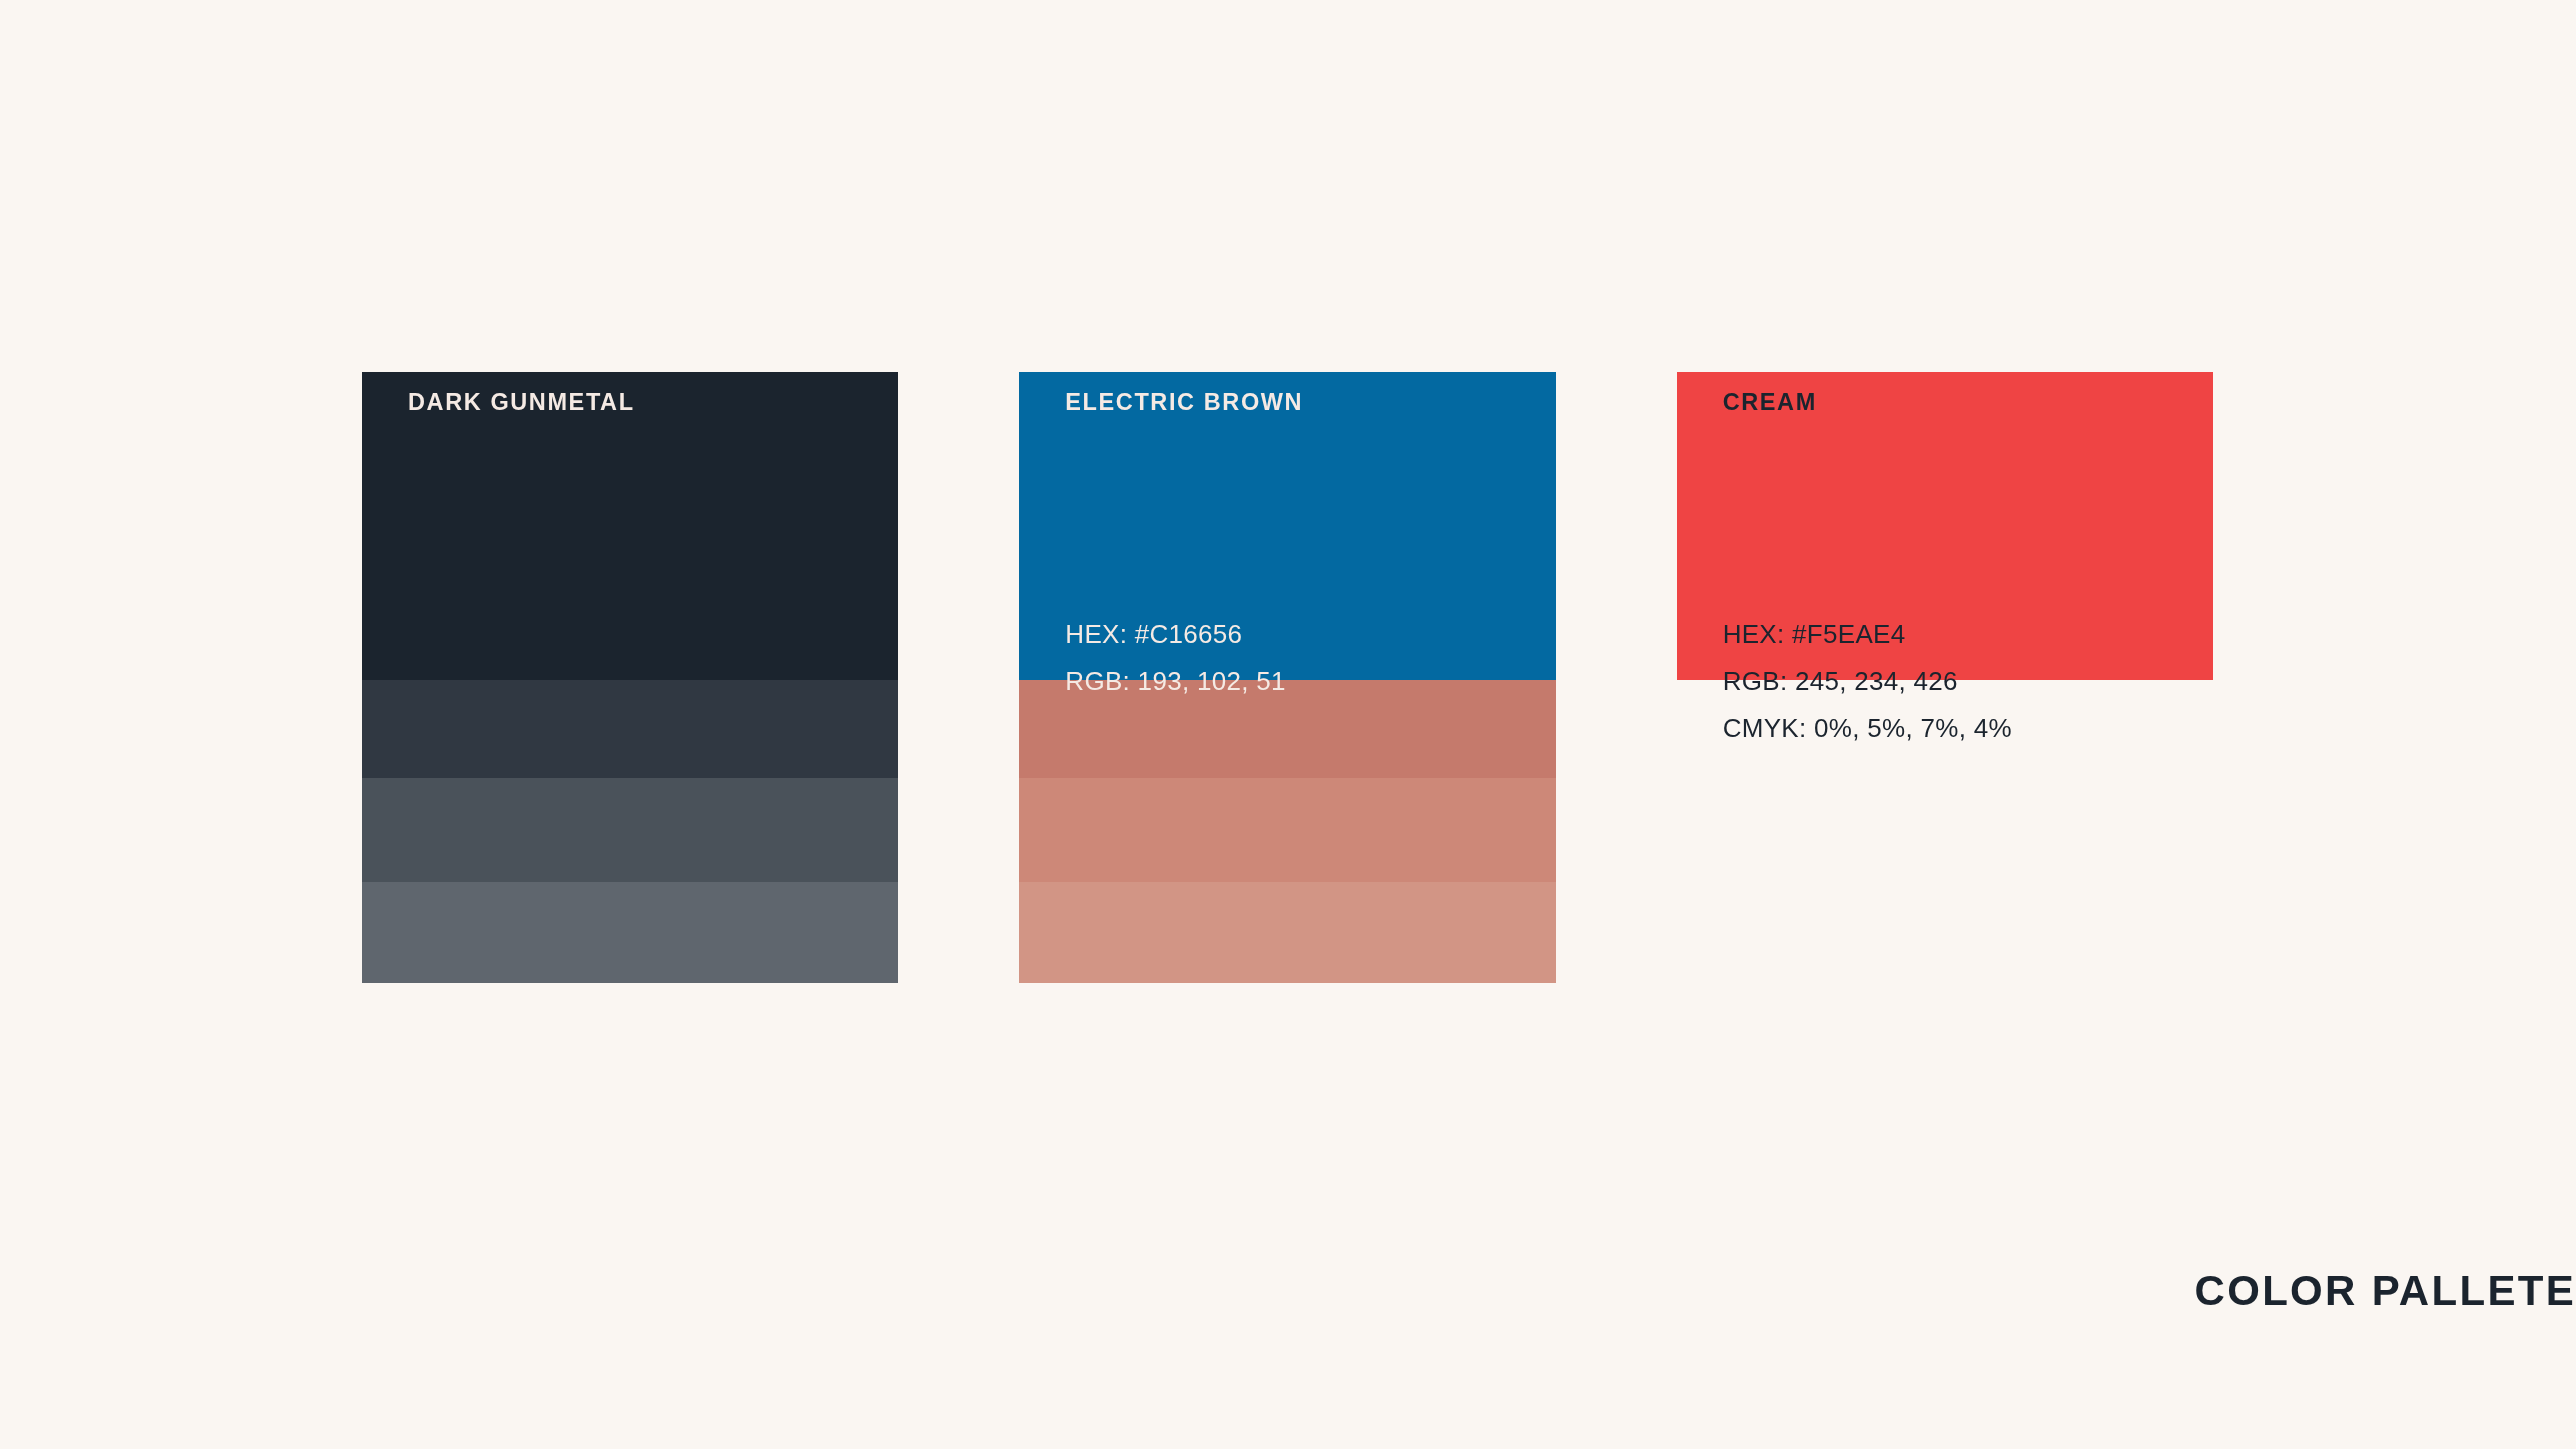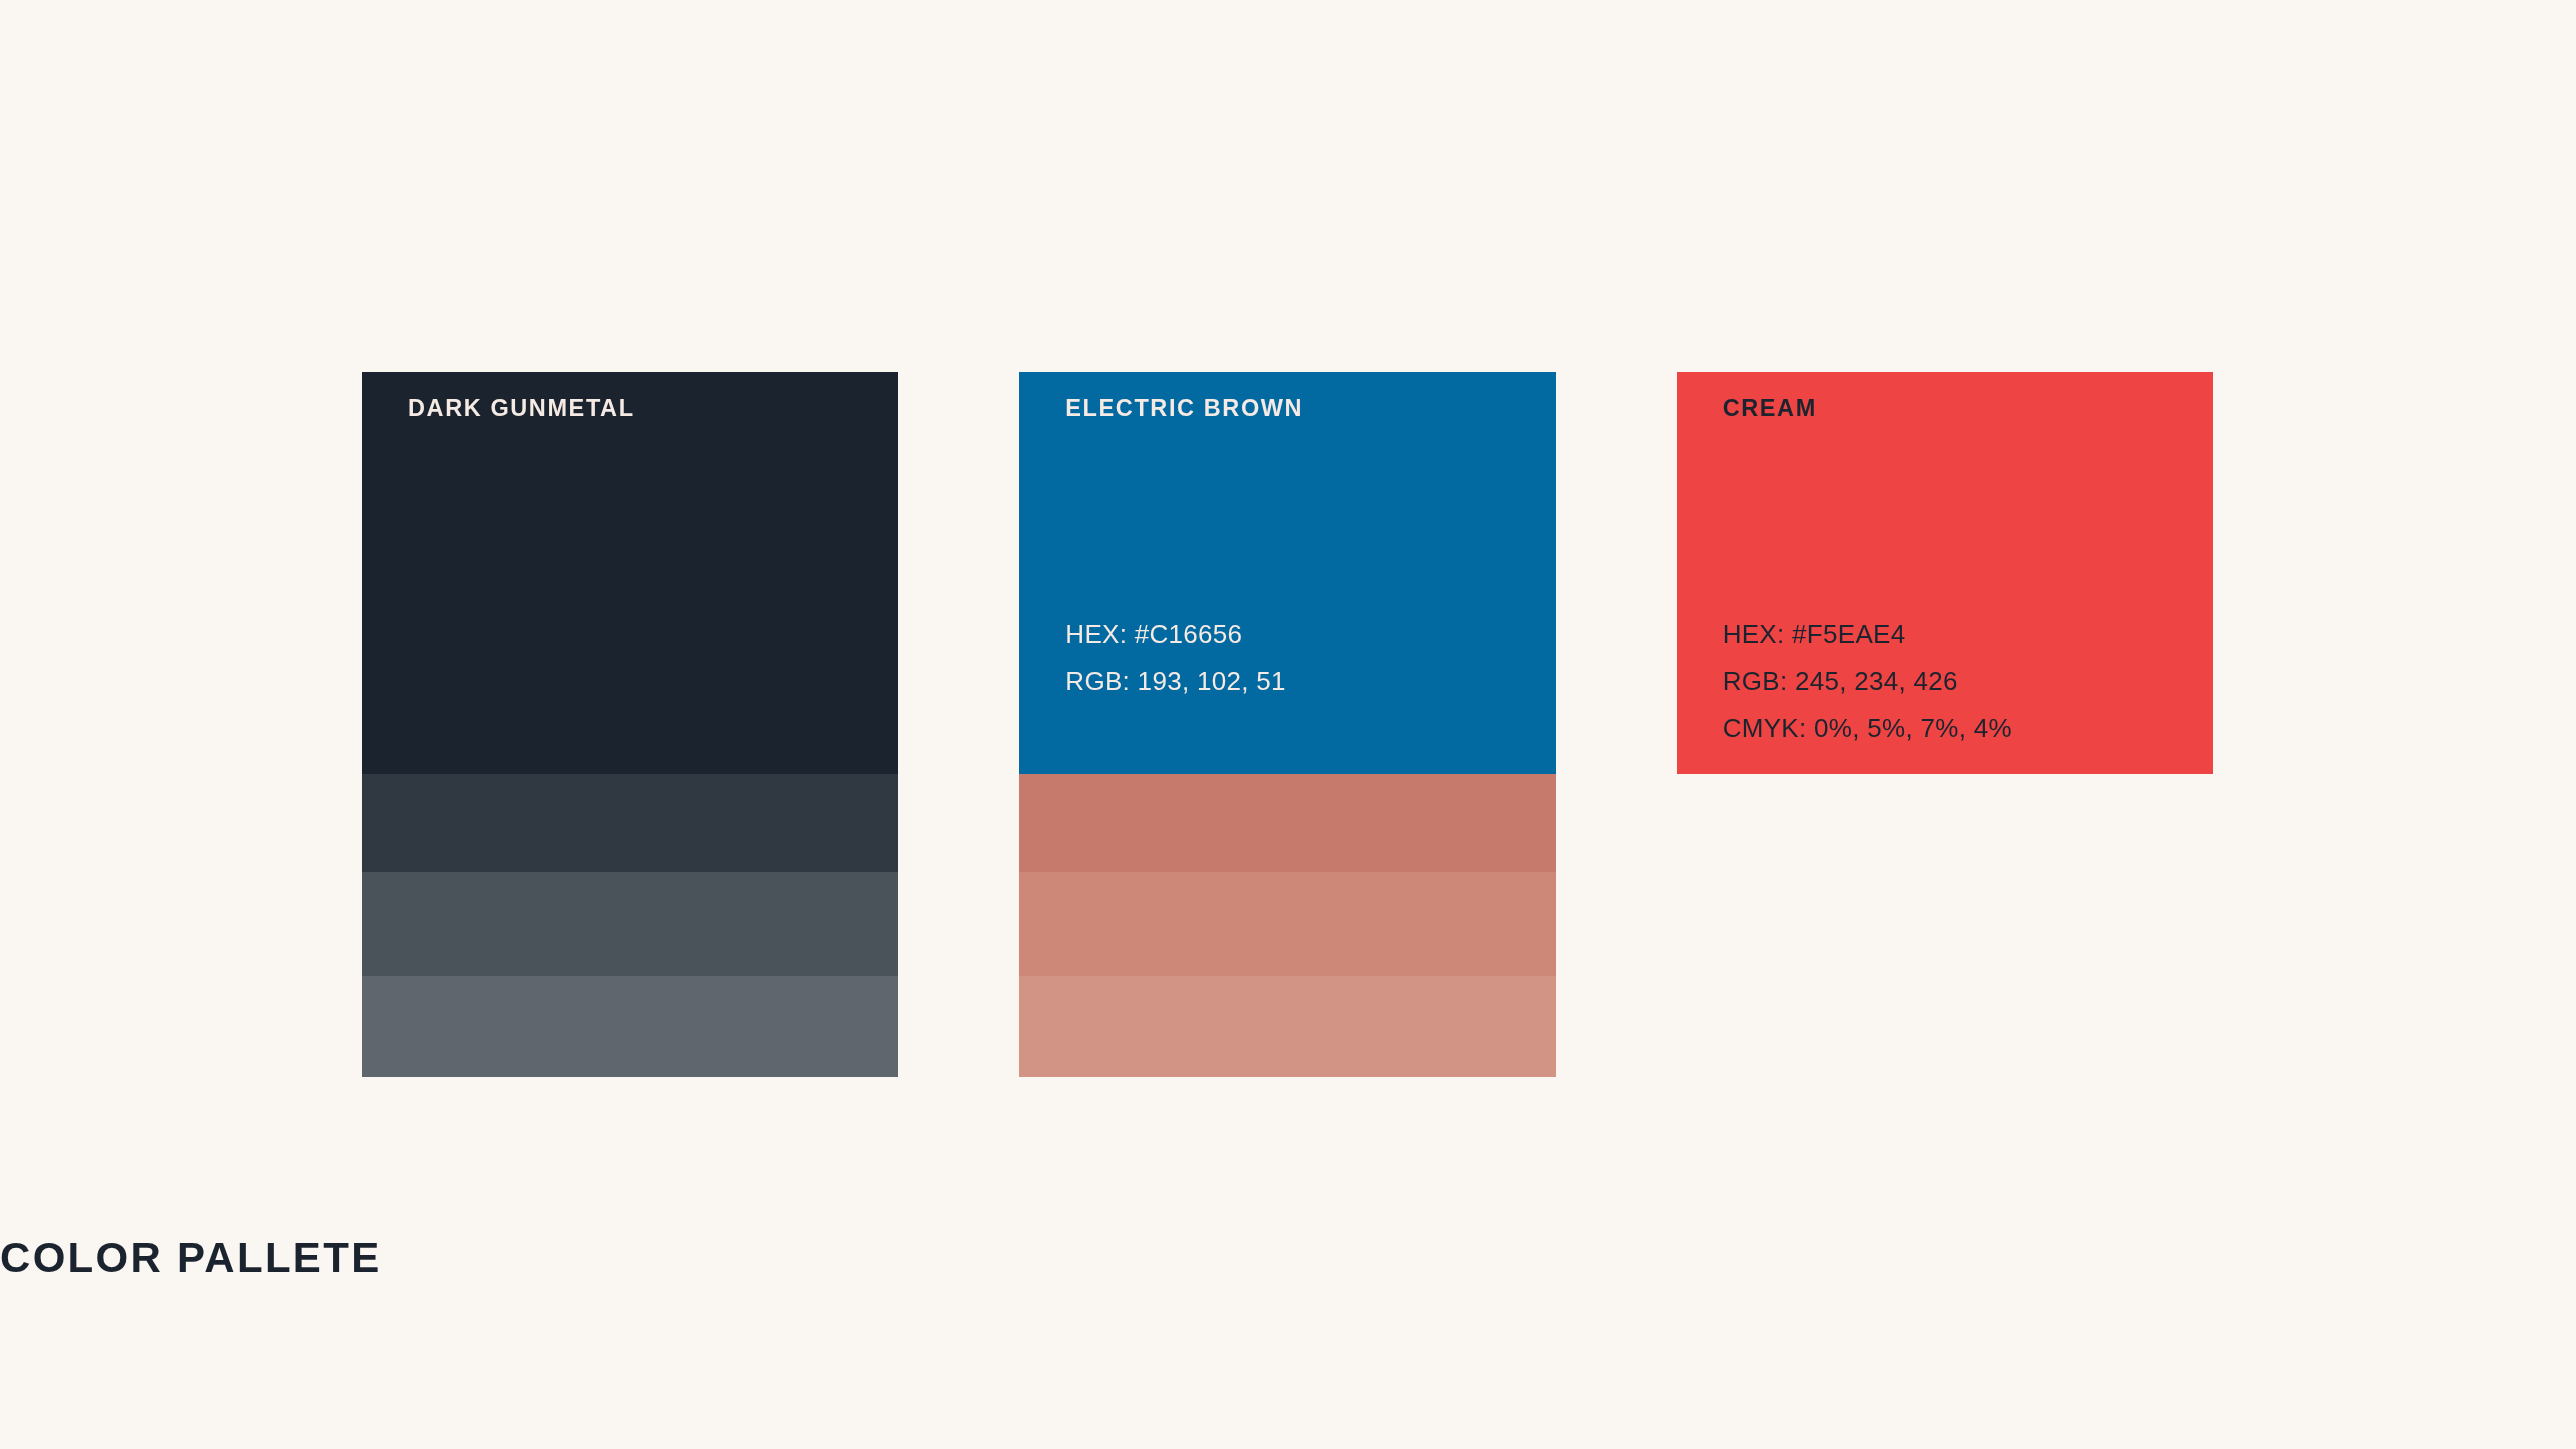--- a/index.html
+++ b/index.html
@@ -35,23 +35,23 @@
   }
 
   .card {
     width: 537px;
     display: flex;
     flex-direction: column;
   }
 
   .swatch {
     width: 100%;
-    height: 402px;
+    height: 308px;
     position: relative;
-    padding: 24px 40px 0 46px;
+    padding: 18px 40px 0 46px;
     display: flex;
     flex-direction: column;
   }
 
   .swatch-name {
     font-size: 23.5px;
     font-weight: 700;
     letter-spacing: 1.6px;
     line-height: 1.05;
     white-space: nowrap;
@@ -85,22 +85,22 @@
   }
   .tint.b1 { height: 98px; }
   .tint.b2 { height: 104px; }
   .tint.b3 { height: 101px; }
 
   
   .footer-title {
     position: absolute;
     left: 0;
     right: 0;
-    top: 1234px;
-    text-align: left;
+    top: 1267px;
+    text-align: right;
     font-size: 42px;
     font-weight: 700;
     letter-spacing: 2.3px;
     color: #1b242e;
     white-space: nowrap;
   }
 </style>
 </head>
 <body style="background: rgb(250, 246, 242);">
 

